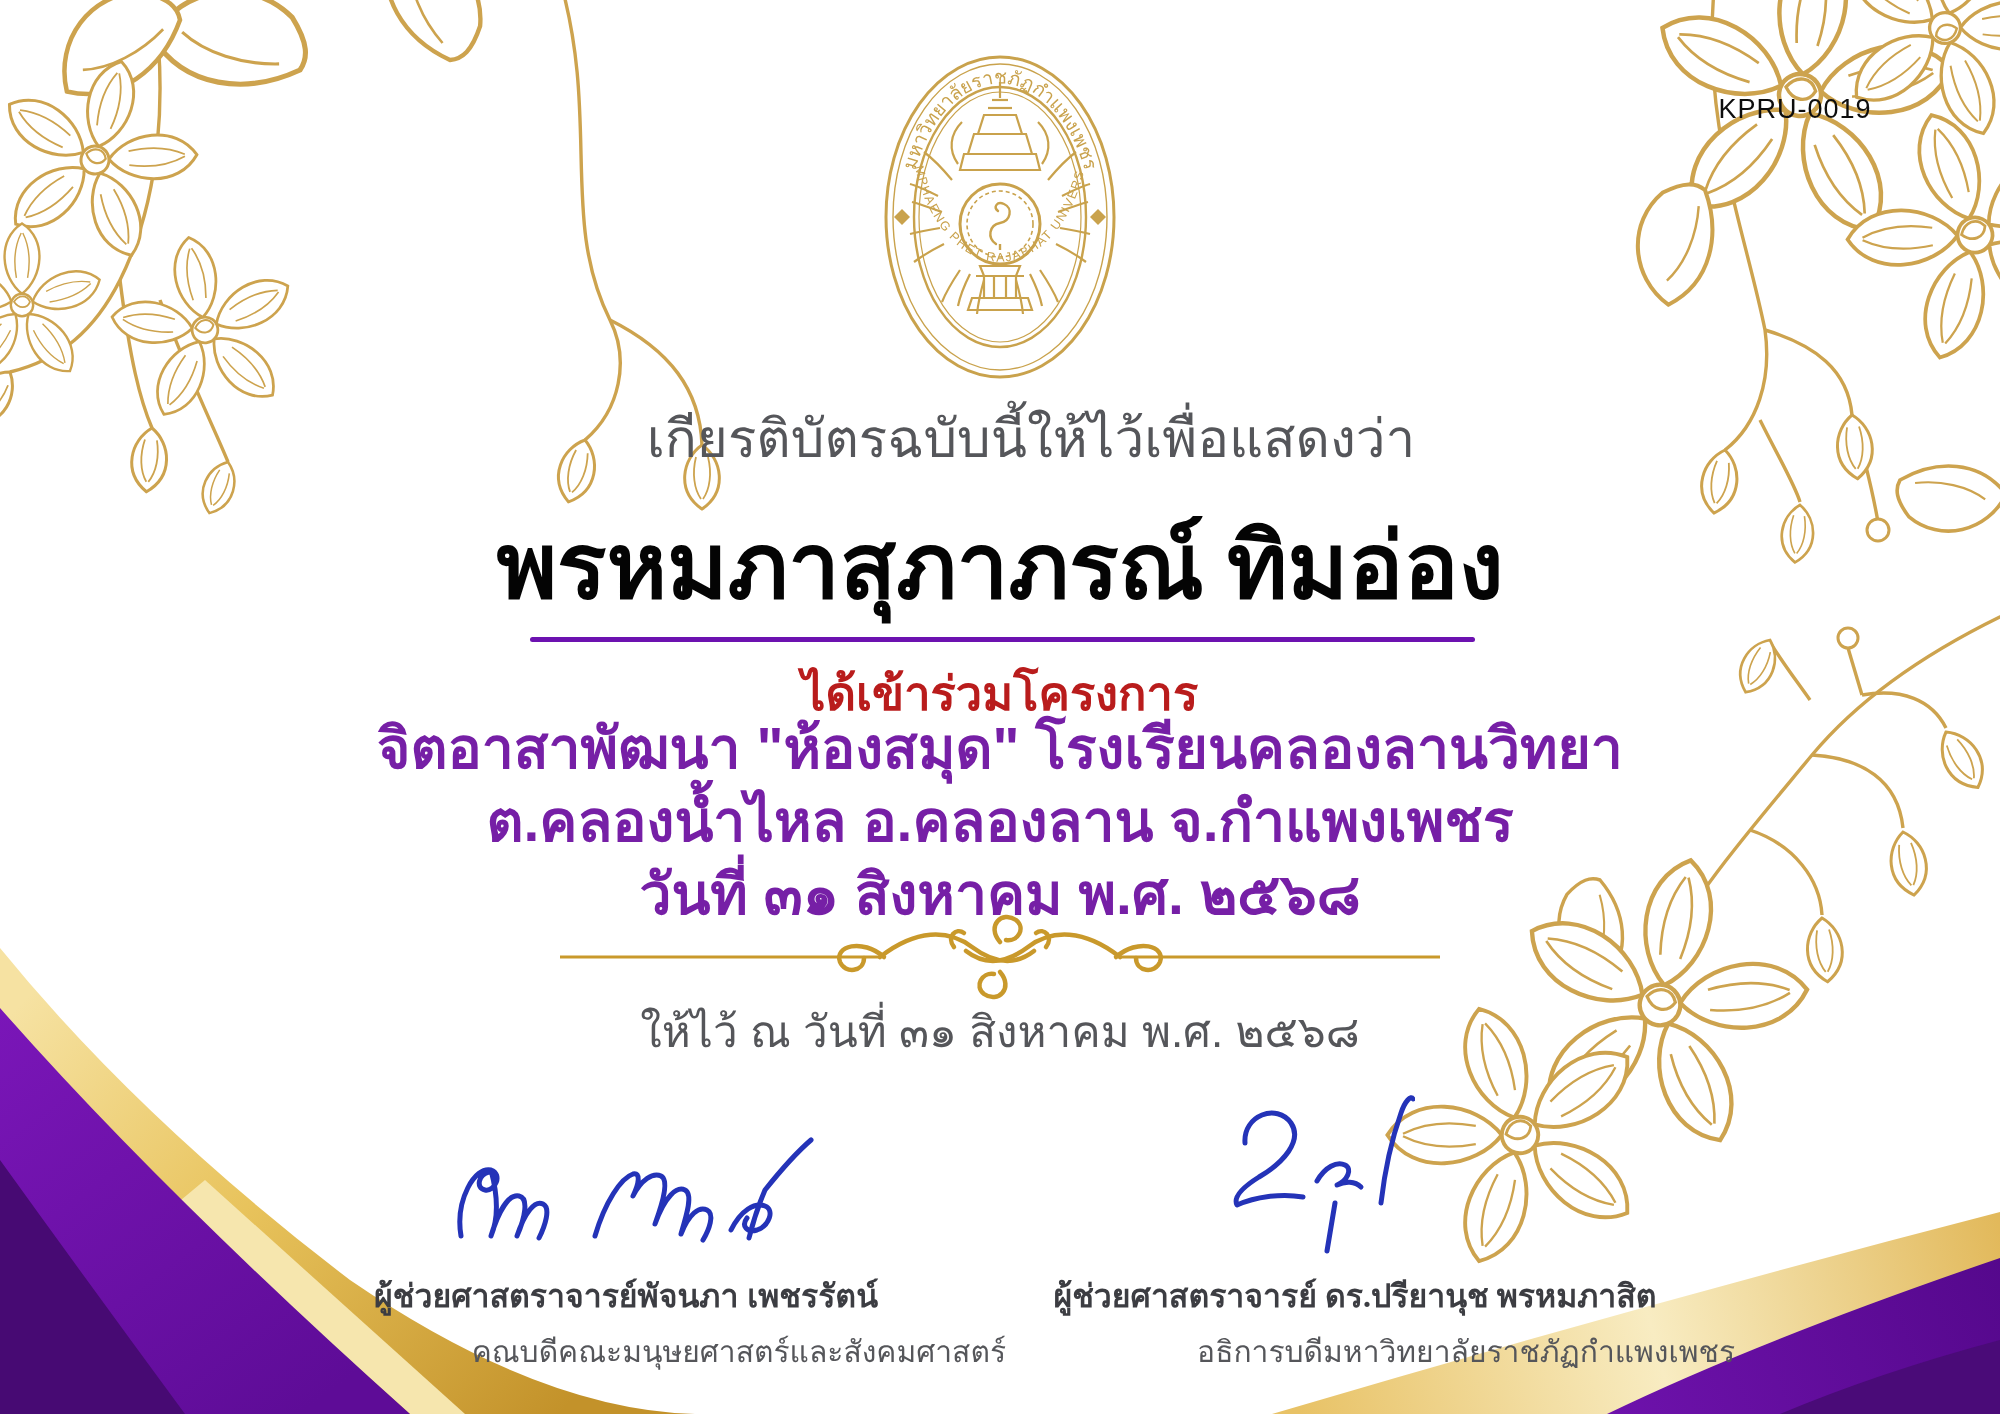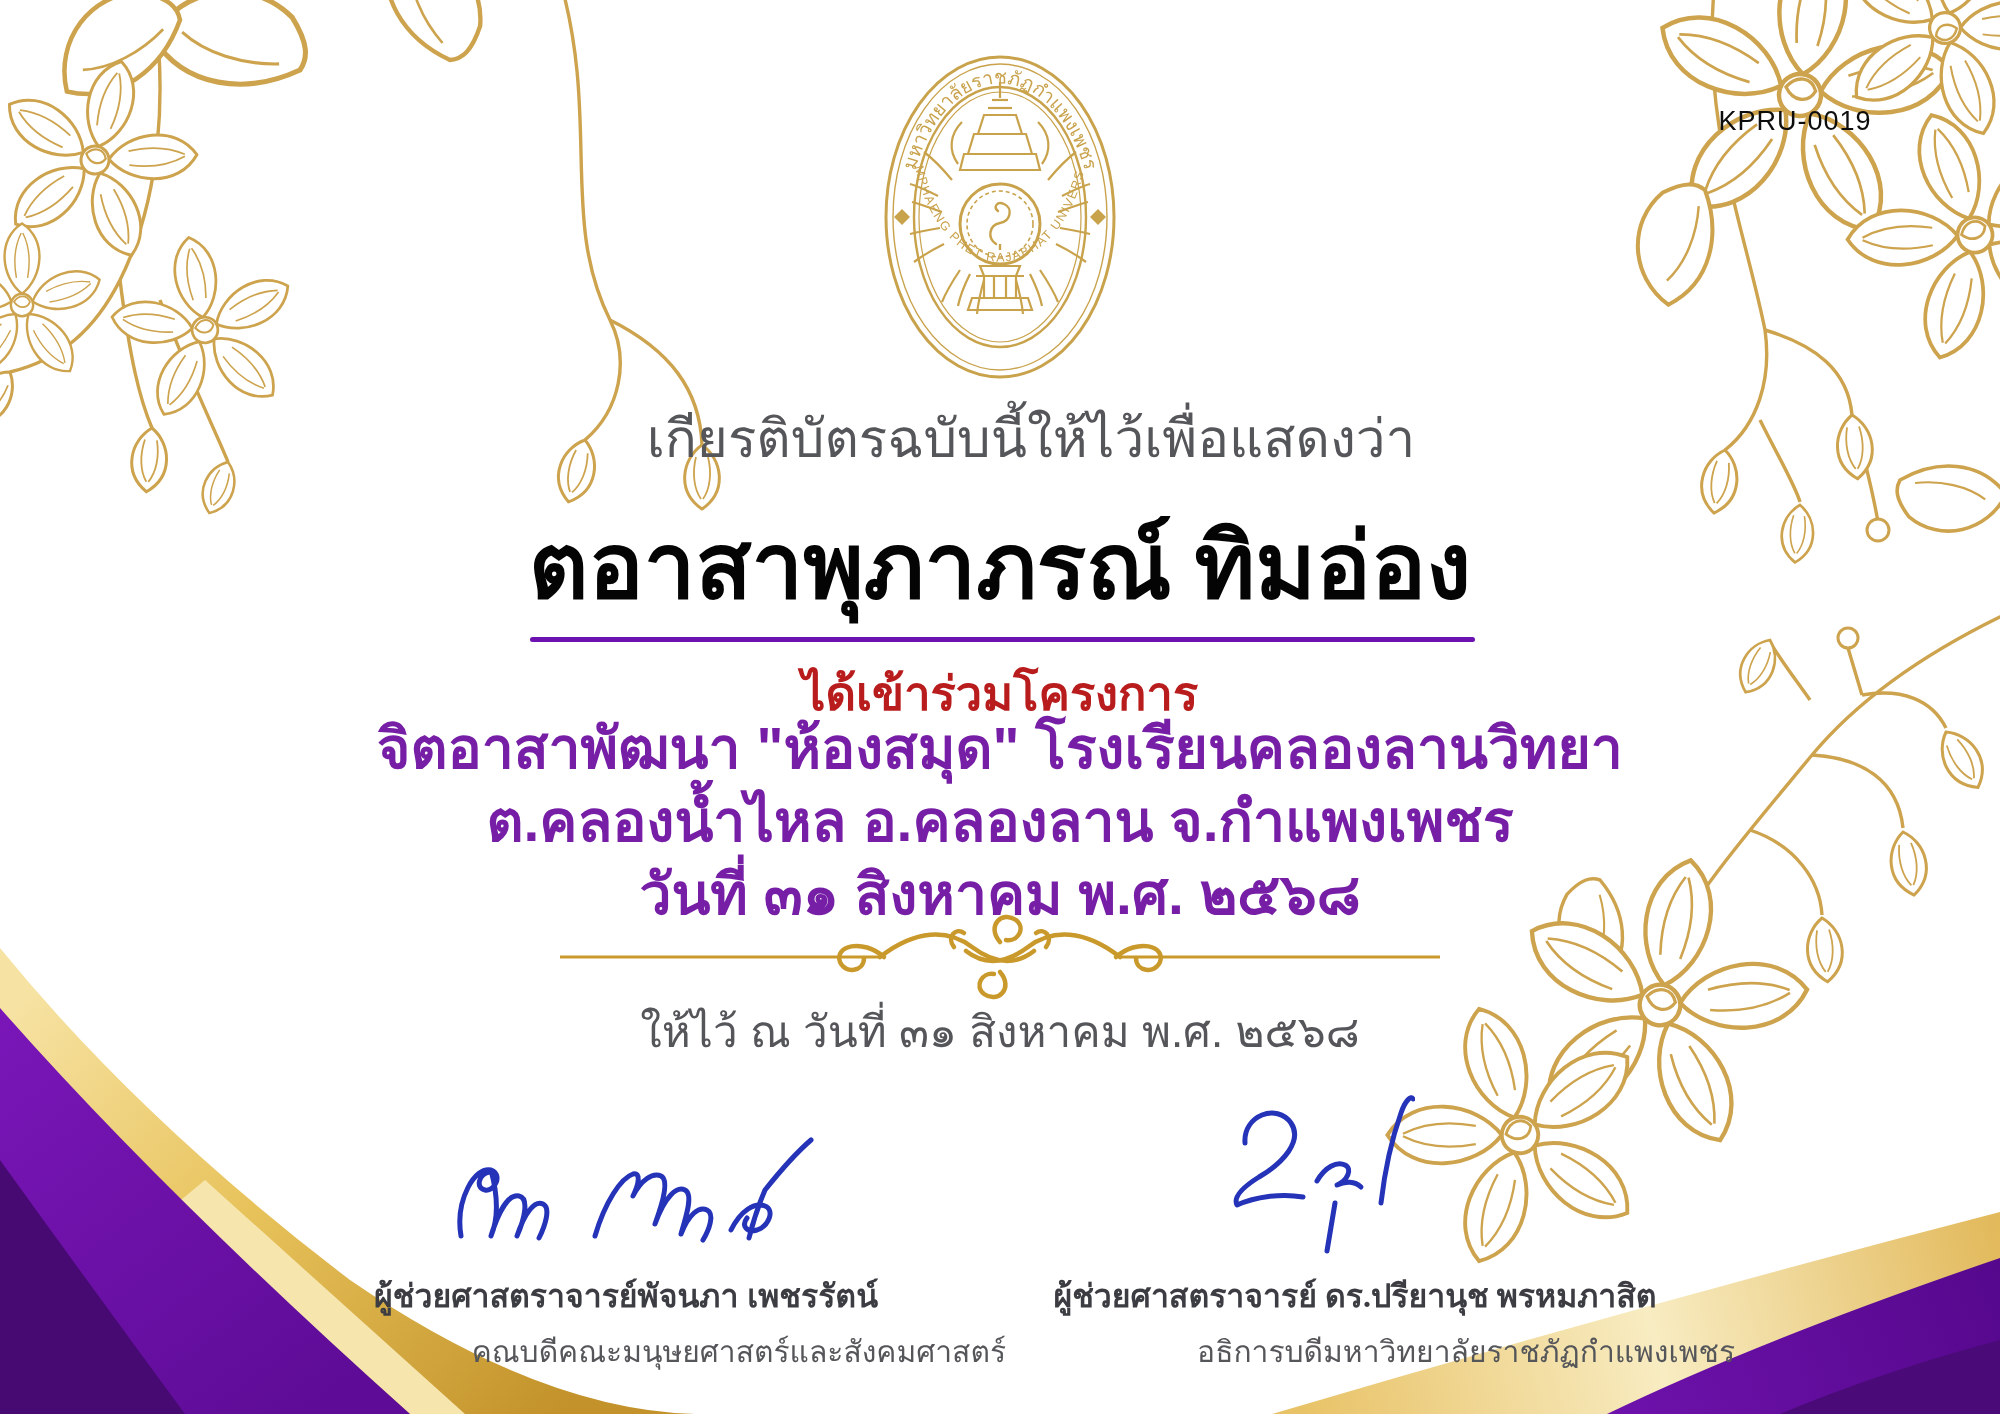--- a/index.html
+++ b/index.html
@@ -5,21 +5,21 @@
   html,body{margin:0;padding:0;background:#888;}
   .stage{
     position:relative; width:2000px; height:1414px; margin:0 auto;
     background:#ffffff; overflow:hidden;
     font-family:"Liberation Sans", sans-serif;
   }
   .abs{position:absolute;}
   .center-text{text-align:center;}
   .code{
     left:1660px; top:94px; width:270px;
-    font-size:27px; letter-spacing:1px; color:#0d0d0d; text-align:center;margin-top:12px;
+    font-size:27px; letter-spacing:1px; color:#0d0d0d; text-align:center;
   }
   .intro{
     left:0; top:396px; width:2000px;
     font-size:53px; color:#55565A; font-weight:500;padding-left:31px;
   }
   .recipient{
     left:0; top:492px; width:2000px;
     font-family:"Liberation Serif", serif;
     font-size:92px; font-weight:bold; color:#040404;
   }
@@ -251,21 +251,21 @@
       <path d="M100,214 L140,214 L136,224 L104,224 Z"></path>
       <path d="M96,224 L144,224"></path>
       <path d="M104,224 L104,246 M136,224 L136,246 M114,224 L114,246 M126,224 L126,246"></path>
       <path d="M92,246 L148,246 L152,258 L88,258 Z"></path>
     </g>
   </svg>
 
   <div class="abs code">KPRU-0019</div>
 
   <div class="abs intro center-text">เกียรติบัตรฉบับนี้ให้ไว้เพื่อแสดงว่า</div>
-  <div class="abs recipient center-text">ตอาสาพุภาภรณ์ ทิมอ่อง</div>
+  <div class="abs recipient center-text">พรหมภาสุภาภรณ์ ทิมอ่อง</div>
   <div class="abs rule"></div>
   <div class="abs participated center-text">ได้เข้าร่วมโครงการ</div>
   <div class="abs project center-text">
     <div>จิตอาสาพัฒนา "ห้องสมุด" โรงเรียนคลองลานวิทยา</div>
     <div>ต.คลองน้ำไหล อ.คลองลาน จ.กำแพงเพชร</div>
     <div>วันที่ ๓๑ สิงหาคม พ.ศ. ๒๕๖๘</div>
   </div>
   <div class="abs issued center-text">ให้ไว้ ณ วันที่ ๓๑ สิงหาคม พ.ศ. ๒๕๖๘</div>
 
   <svg class="abs" style="left:445px;top:1130px;" width="370" height="140" viewBox="0 0 370 140">

